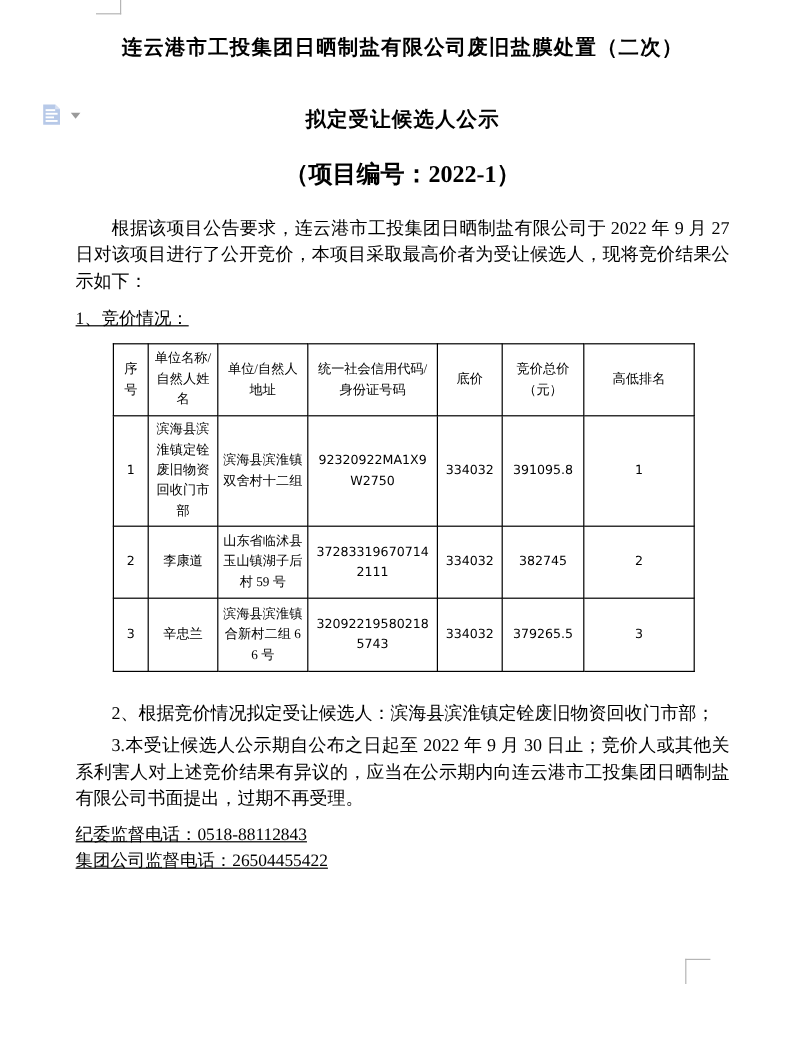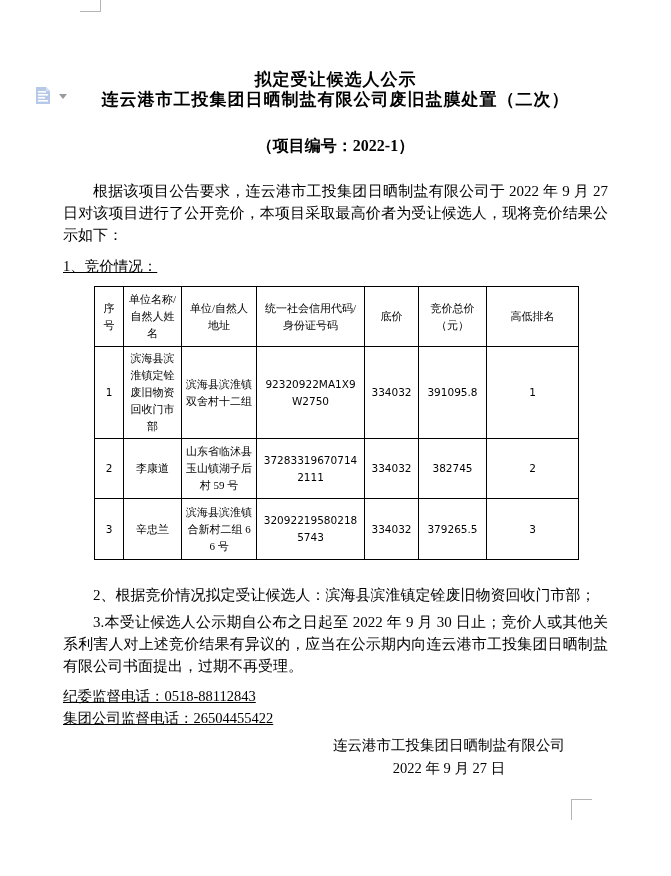--- a/index.html
+++ b/index.html
@@ -29,21 +29,21 @@
   .paste-caret{
     width:0;height:0;margin-left:7px;margin-top:2px;
     border-left:4px solid transparent;border-right:4px solid transparent;
     border-top:5px solid #9a9a9a;
   }
 
   .content{position:absolute;left:63px;top:30px;width:545px;}
 
   .title{font-size:17px;font-weight:bold;text-align:center;line-height:20px;letter-spacing:1px;}
   .title2{margin-top:40px;}
-  .proj{margin-top:26px;font-size:16px;font-weight:bold;text-align:center;line-height:20px;}
+  .proj{margin-top:26px;font-size:20px;font-weight:bold;text-align:center;line-height:20px;}
 
   .para{font-size:15px;line-height:22px;text-align:justify;text-indent:2em;margin:0;}
   .intro{margin-top:24px;}
   .sec1{margin-top:10px;font-size:14.5px;line-height:20px;margin-bottom:10px;text-decoration:underline;}
 
   table.bid{
     border-collapse:collapse;table-layout:fixed;
     margin-top:7px;margin-left:31px;width:484px;
     font-size:11px;line-height:17px;
   }
@@ -86,22 +86,22 @@
         <rect x="4" y="8" width="10" height="1.6" fill="#ffffff"></rect>
         <rect x="4" y="11" width="7" height="1.6" fill="#ffffff"></rect>
         <rect x="4" y="14" width="10" height="1.6" fill="#ffffff"></rect>
       </svg>
     </span>
     <span class="paste-caret"></span>
   </div>
 
   <div class="content">
 
+    <div class="title">连云港市工投集团日晒制盐有限公司废旧盐膜处置（二次）</div>
     <div class="title title2">拟定受让候选人公示</div>
-    <div class="title">连云港市工投集团日晒制盐有限公司废旧盐膜处置（二次）</div>
     <div class="proj">（项目编号：2022-1）</div>
 
     <p class="para intro">根据该项目公告要求，连云港市工投集团日晒制盐有限公司于 2022 年 9 月 27 日对该项目进行了公开竞价，本项目采取最高价者为受让候选人，现将竞价结果公示如下：</p>
 
     <p class="sec1">1、竞价情况：</p>
 
     <table class="bid">
       <colgroup>
         <col style="width:29px">
           <col style="width:58px">
@@ -154,21 +154,15 @@
     </table>
 
     <p class="para p2">2、根据竞价情况拟定受让候选人：滨海县滨淮镇定铨废旧物资回收门市部；</p>
     <p class="para p3">3.本受让候选人公示期自公布之日起至 2022 年 9 月 30 日止；竞价人或其他关系利害人对上述竞价结果有异议的，应当在公示期内向连云港市工投集团日晒制盐有限公司书面提出，过期不再受理。</p>
 
     <div class="phones">
       <div>纪委监督电话：0518-88112843</div>
       <div>集团公司监督电话：26504455422</div>
     </div>
 
-    <div class="sigwrap">
-      <div class="sig">
-        <div>连云港市工投集团日晒制盐有限公司</div>
-        <div>2022 年 9 月 27 日</div>
-      </div>
-    </div>
 
   </div>
 </div>
 
 </body></html>

